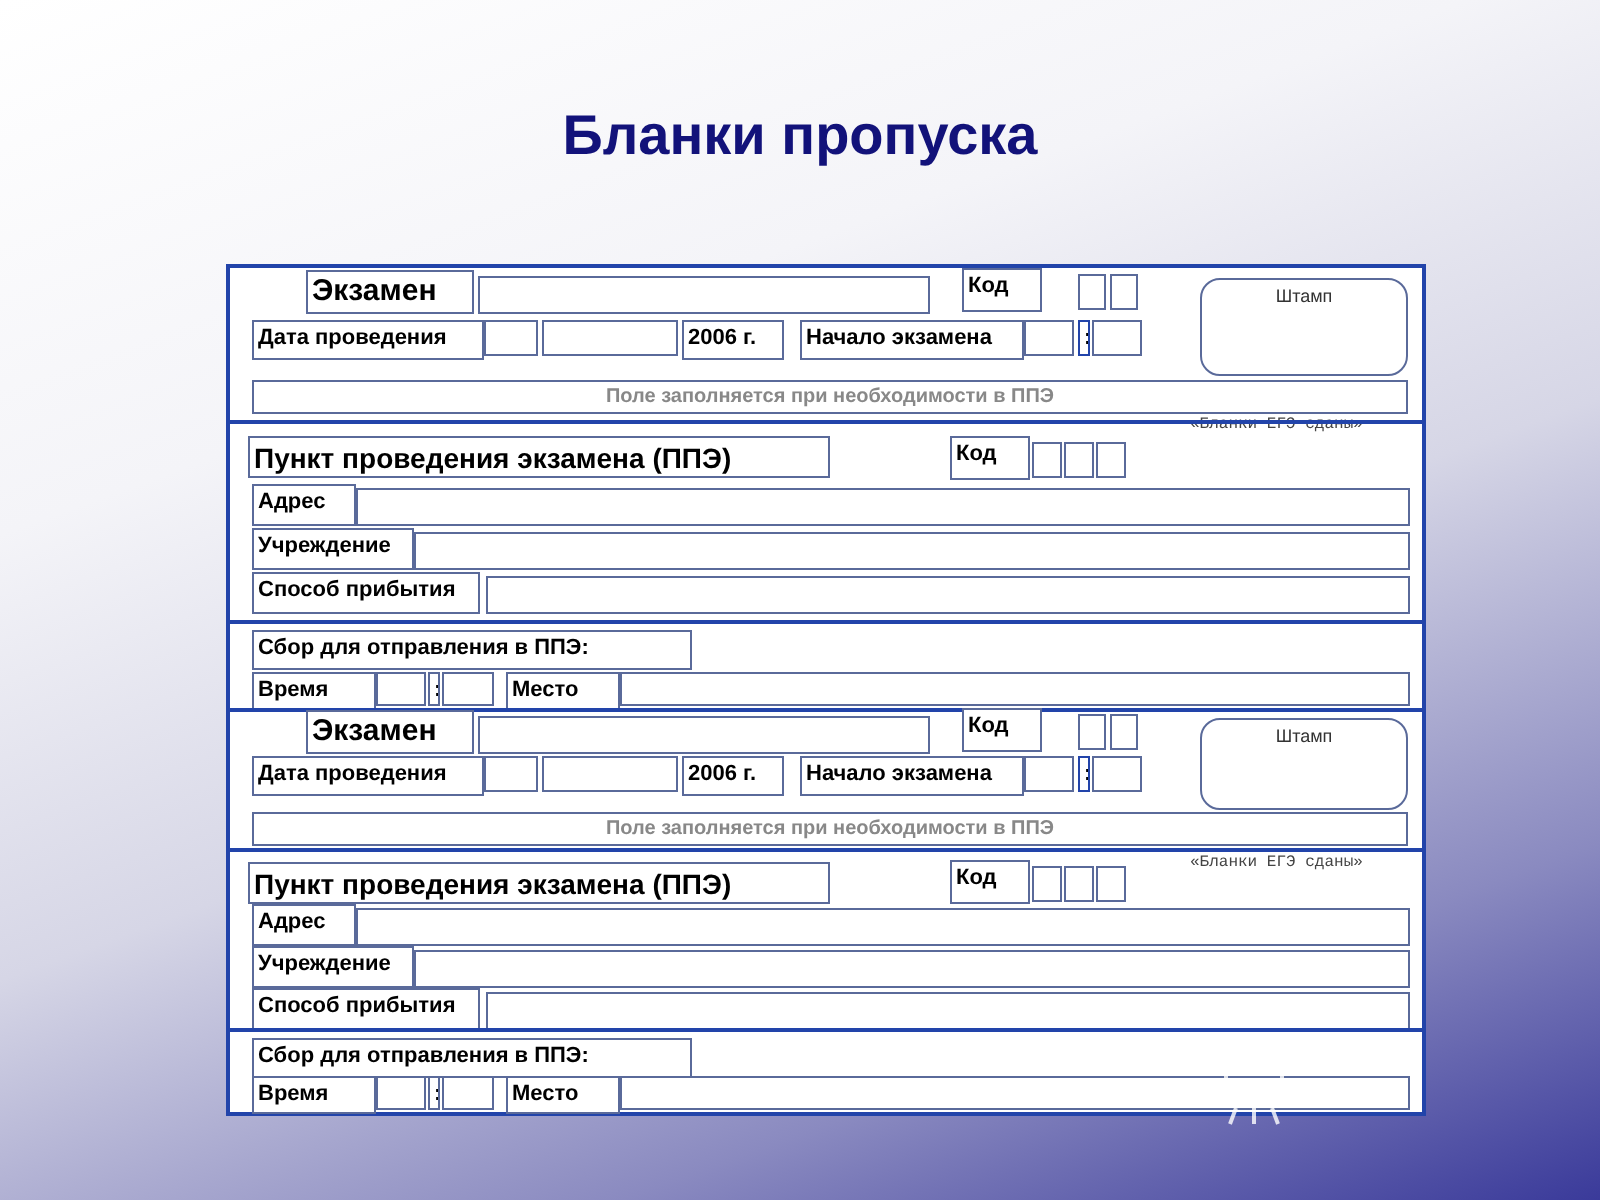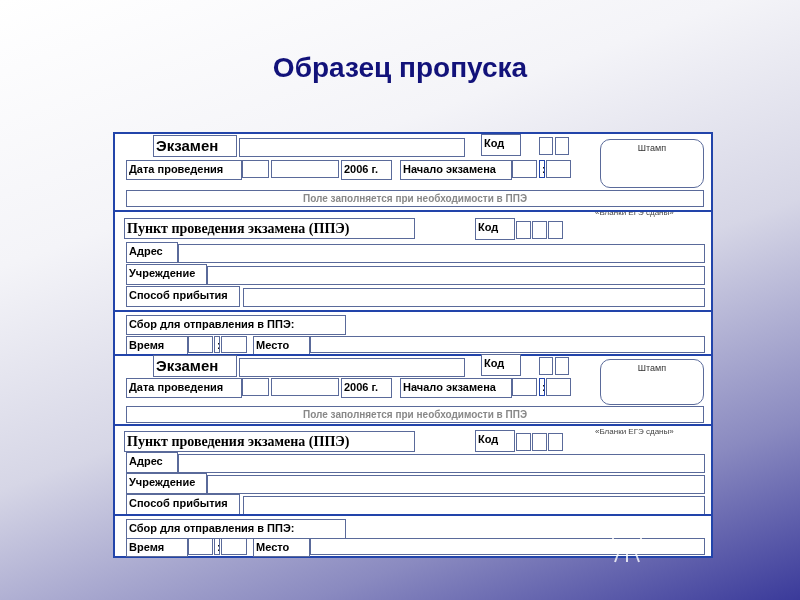--- a/index.html
+++ b/index.html
@@ -16,34 +16,34 @@
     position:absolute; left:113px; top:132px; width:600px; height:426px;
     background:#ffffff; border:2px solid #2244aa; box-sizing:border-box;
   }
   .hline { position:absolute; left:0; width:100%; height:2px; background:#2244aa; }
   .box {
     position:absolute; box-sizing:border-box; border:1px solid #5a6a9a;
     background:#fff; font-size:11px; font-weight:bold; color:#000;
     padding:1px 2px; line-height:14px; white-space:nowrap; overflow:hidden;
   }
   .big { font-size:15px; line-height:18px; }
-  .mid { font-size:14px; line-height:18px;font-family:Liberation Serif, serif; }
+  .mid { font-size:14px; line-height:18px; }
   .note { color:#888; font-weight:bold; text-align:center; font-size:10px; line-height:14px; }
   .stamp { border-radius:10px; font-weight:normal; font-size:9px; text-align:center; color:#333; }
-  .caption { position:absolute; font-size:8px; color:#444; white-space:nowrap; }
+  .caption { position:absolute; font-size:8px; color:#444; white-space:nowrap;font-family:Liberation Mono, monospace; }
   .colon { text-align:left; padding-left:2px; }
   .watermark {
     position:absolute; left:610px; top:532px; color:rgba(255,255,255,0.8);
     font-size:26px; font-family:"DejaVu Sans", sans-serif; display:flex; align-items:center; gap:4px;
   }
 </style>
 </head>
 <body>
 
-<div class="title">Образец пропуска</div>
+<div class="title">Бланки пропуска</div>
 
 <div class="sheet">
 
   <div class="box big" style="left:38px;top:1px;width:84px;height:22px;">Экзамен</div>
   <div class="box" style="left:124px;top:4px;width:226px;height:19px;"></div>
   <div class="box" style="left:366px;top:0px;width:40px;height:22px;">Код</div>
   <div class="box" style="left:424px;top:3px;width:14px;height:18px;"></div>
   <div class="box" style="left:440px;top:3px;width:14px;height:18px;"></div>
   <div class="box stamp" style="left:485px;top:5px;width:104px;height:49px;">Штамп</div>
 

